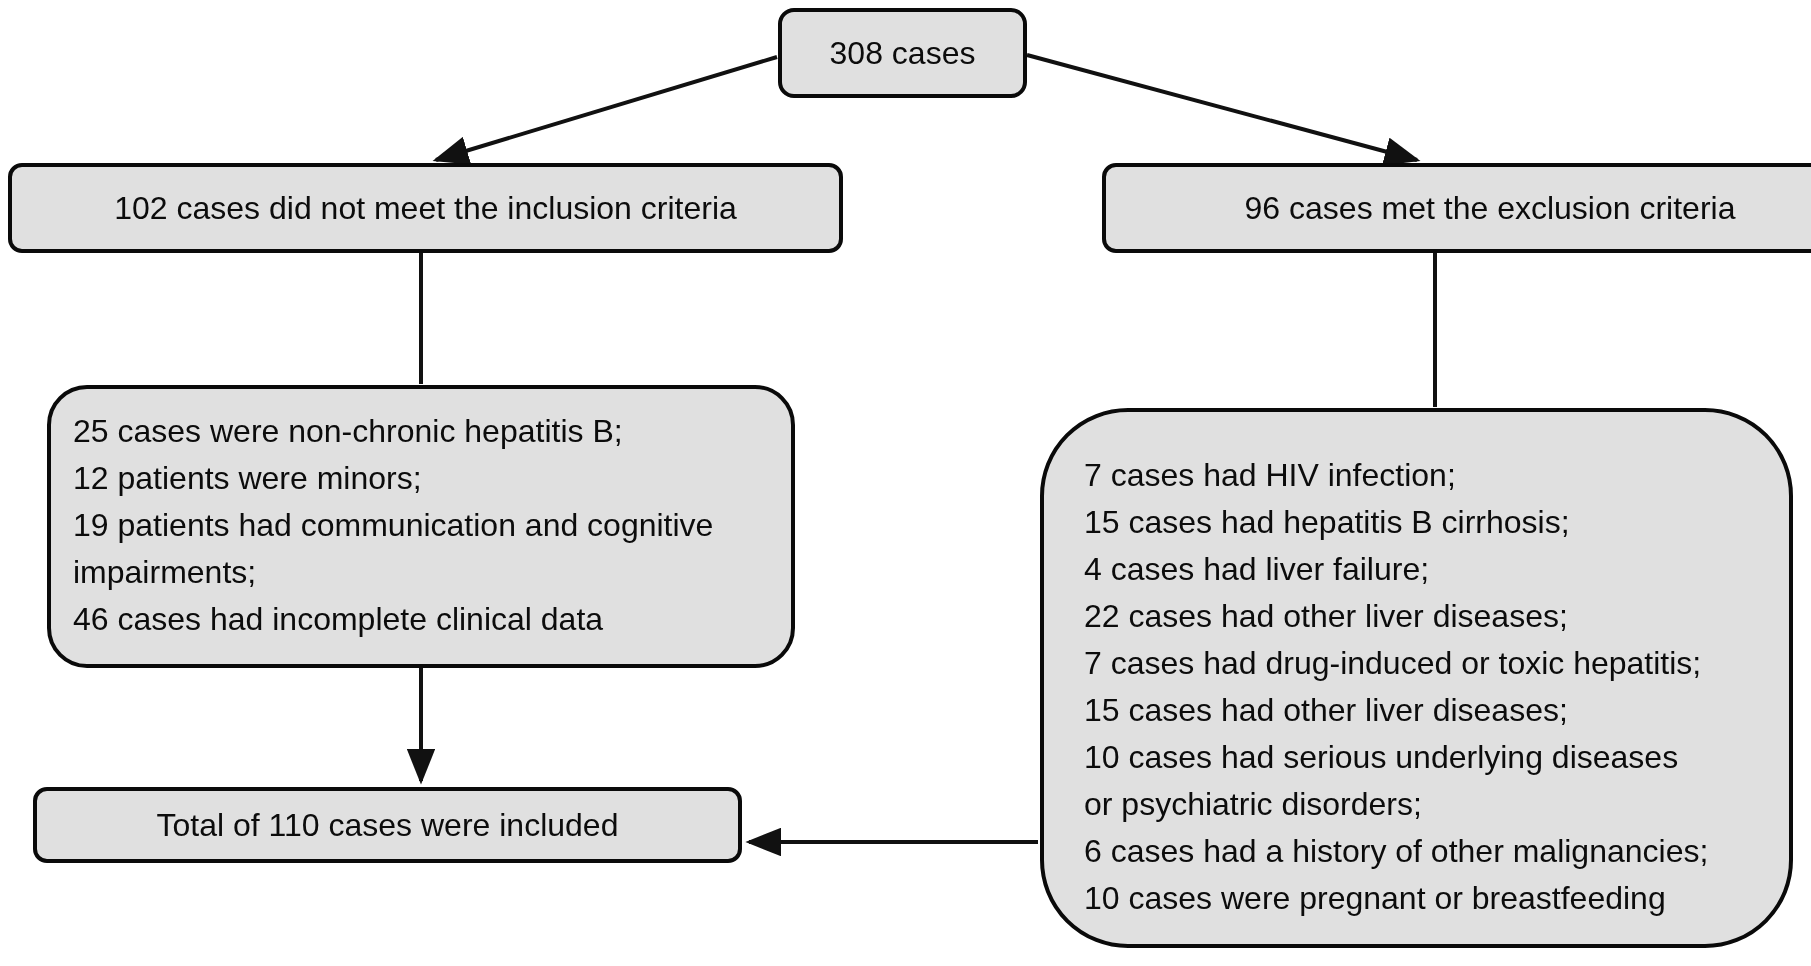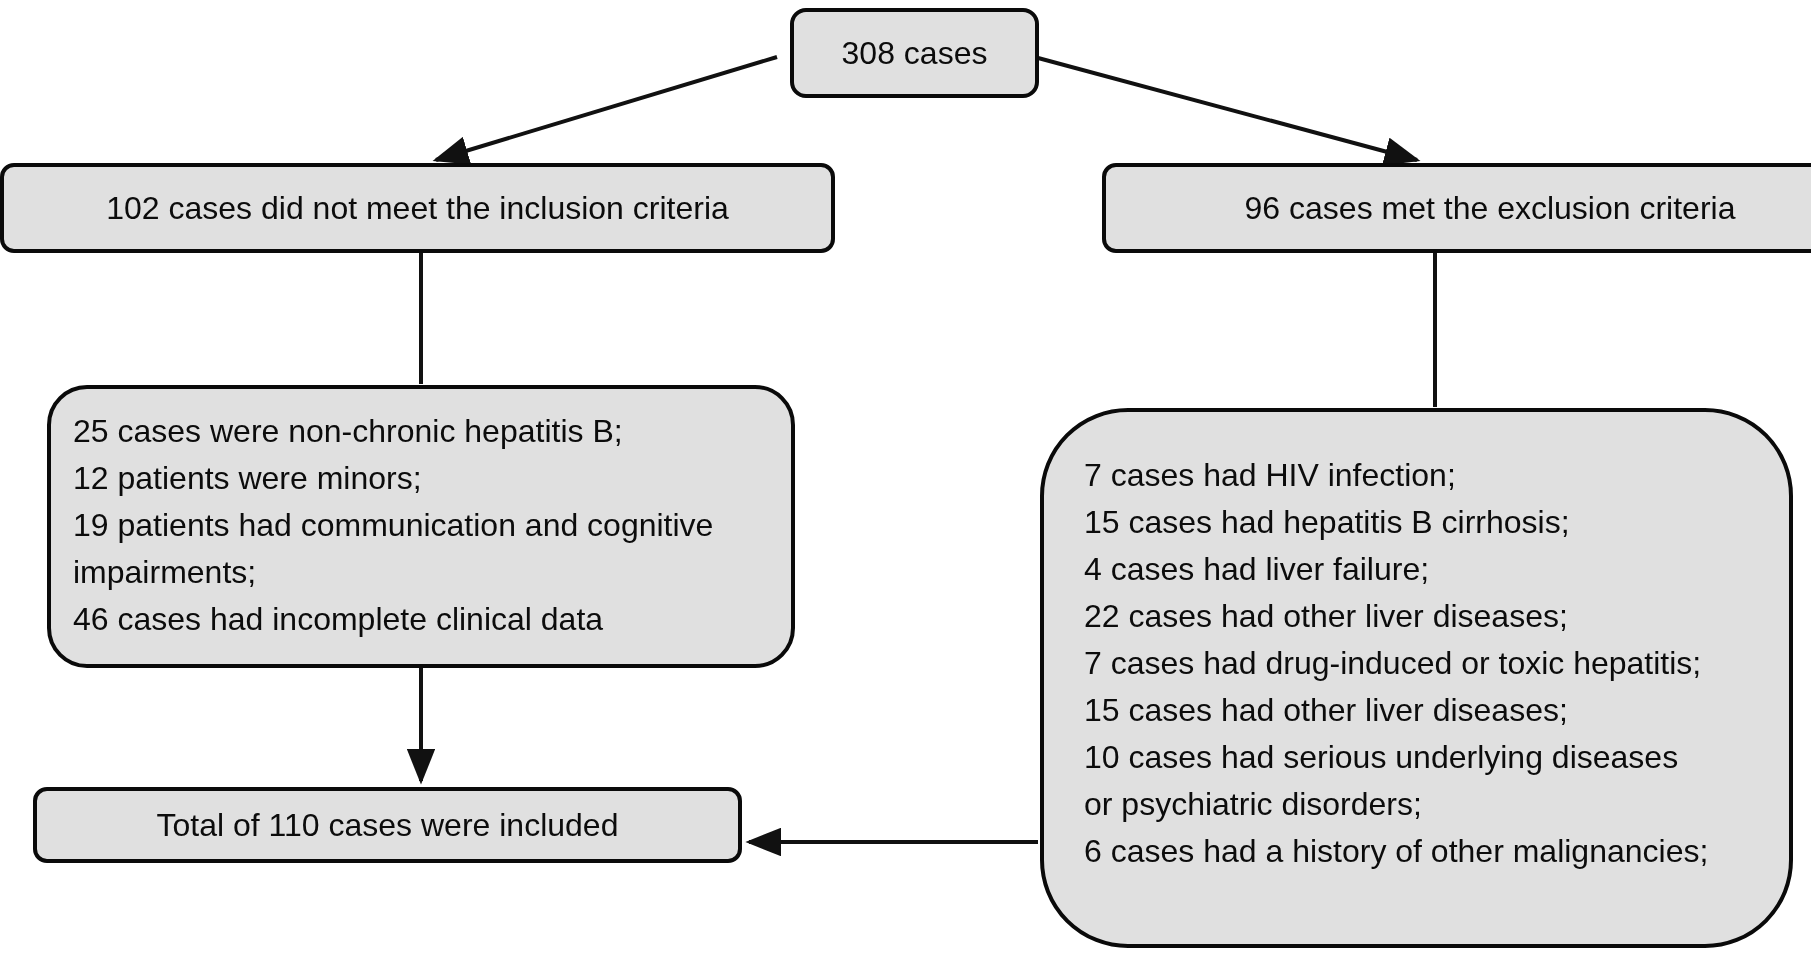--- a/index.html
+++ b/index.html
@@ -39,22 +39,22 @@
     text-align: center;
     line-height: 1.15;
   }
   .node.list {
     line-height: 47px;
   }
   .node .ln {
     white-space: nowrap;
   }
   
-  #node-total-cases        { left: 778px;  top: 8px;   width: 249px; height: 90px;  border-radius: 16px; margin-left: 12px; }
-  #node-not-meet-inclusion { left: 0;    top: 163px; width: 835px; height: 90px;  border-radius: 14px; }
+  #node-total-cases        { left: 778px;  top: 8px;   width: 249px; height: 90px;  border-radius: 16px; }
+  #node-not-meet-inclusion { left: 8px;    top: 163px; width: 835px; height: 90px;  border-radius: 14px; }
   #node-met-exclusion      { left: 1102px; top: 163px; width: 776px; height: 90px;  border-radius: 14px; }
   #node-inclusion-reasons  { left: 47px;   top: 385px; width: 748px; height: 283px; border-radius: 40px;
                              padding: 19px 28px 19px 22px; }
   #node-exclusion-reasons  { left: 1040px; top: 408px; width: 753px; height: 540px; border-radius: 88px;
                              padding: 40px 18px 28px 40px; }
   #node-included-total     { left: 33px;   top: 787px; width: 709px; height: 76px;  border-radius: 14px; }
 </style>
 </head>
 <body>
 
@@ -97,17 +97,18 @@
   <div class="node list" id="node-exclusion-reasons">
     <div class="ln">7 cases had HIV infection;</div>
     <div class="ln">15 cases had hepatitis B cirrhosis;</div>
     <div class="ln">4 cases had liver failure;</div>
     <div class="ln">22 cases had other liver diseases;</div>
     <div class="ln">7 cases had drug-induced or toxic hepatitis;</div>
     <div class="ln">15 cases had other liver diseases;</div>
     <div class="ln">10 cases had serious underlying diseases</div>
     <div class="ln">or psychiatric disorders;</div>
     <div class="ln">6 cases had a history of other malignancies;</div>
+    <div class="ln">10 cases were pregnant or breastfeeding</div>
   </div>
 
   <div class="node center" id="node-included-total">Total of 110 cases were included</div>
 
 </div>
 
 </body></html>

